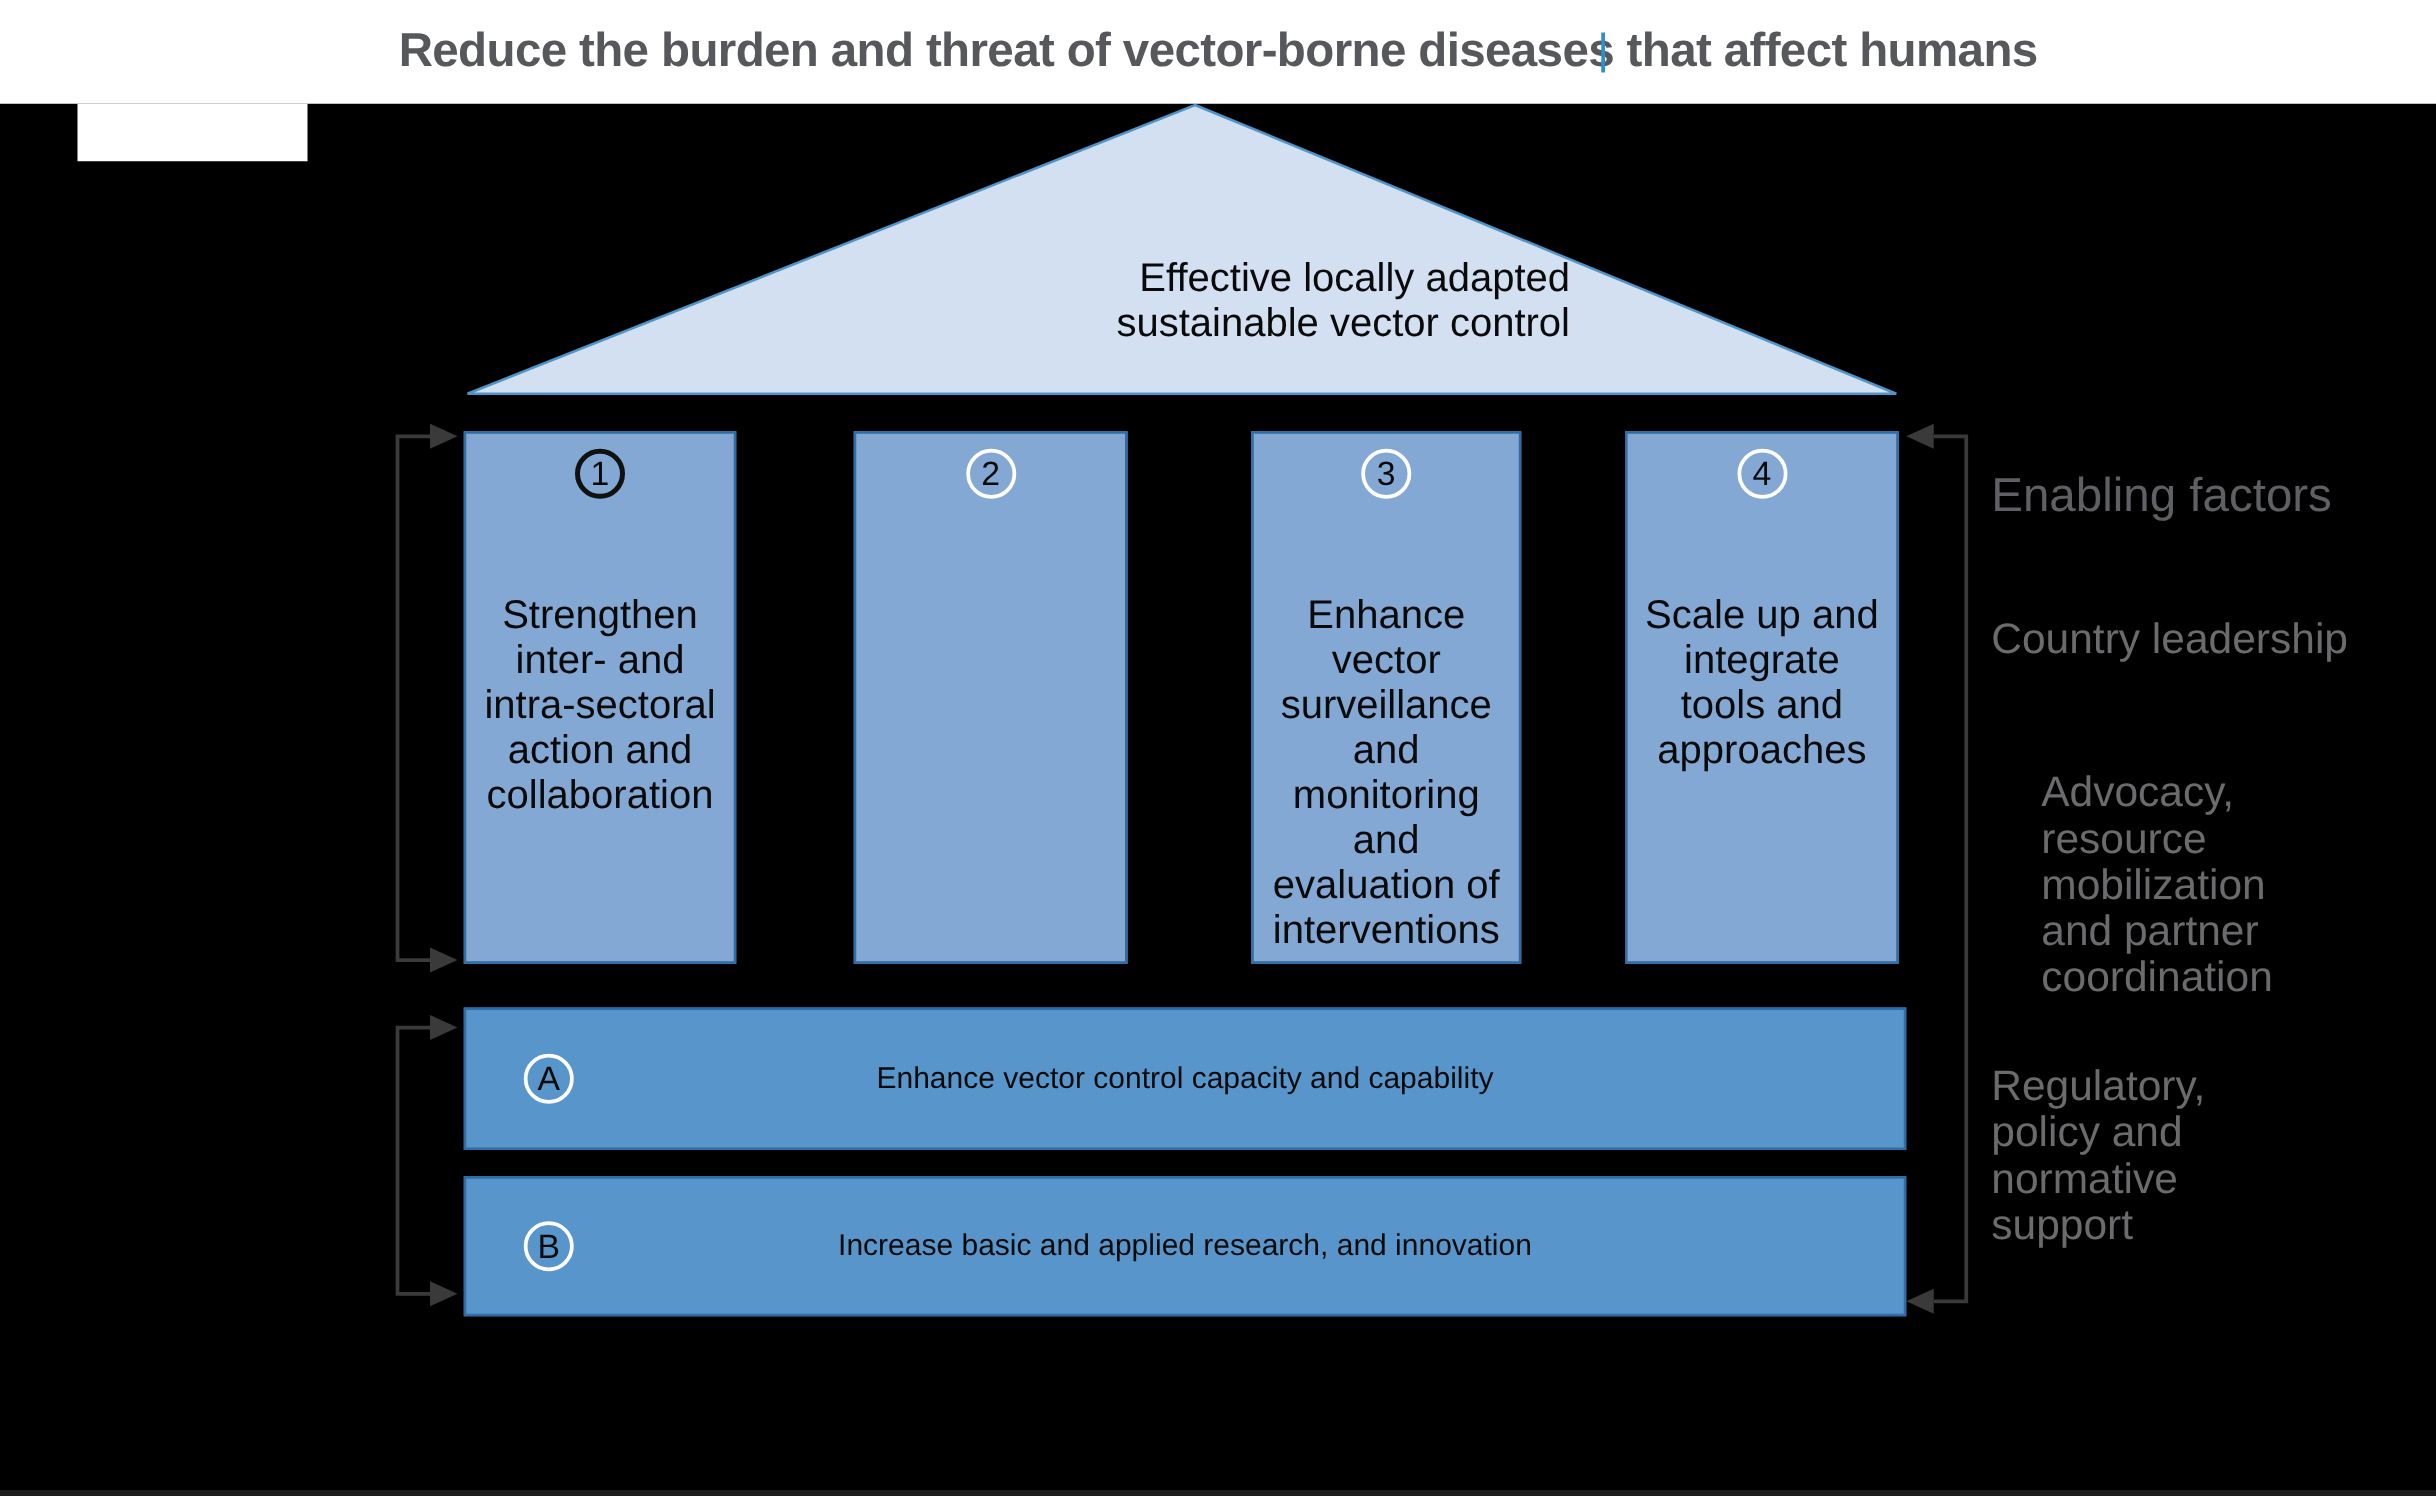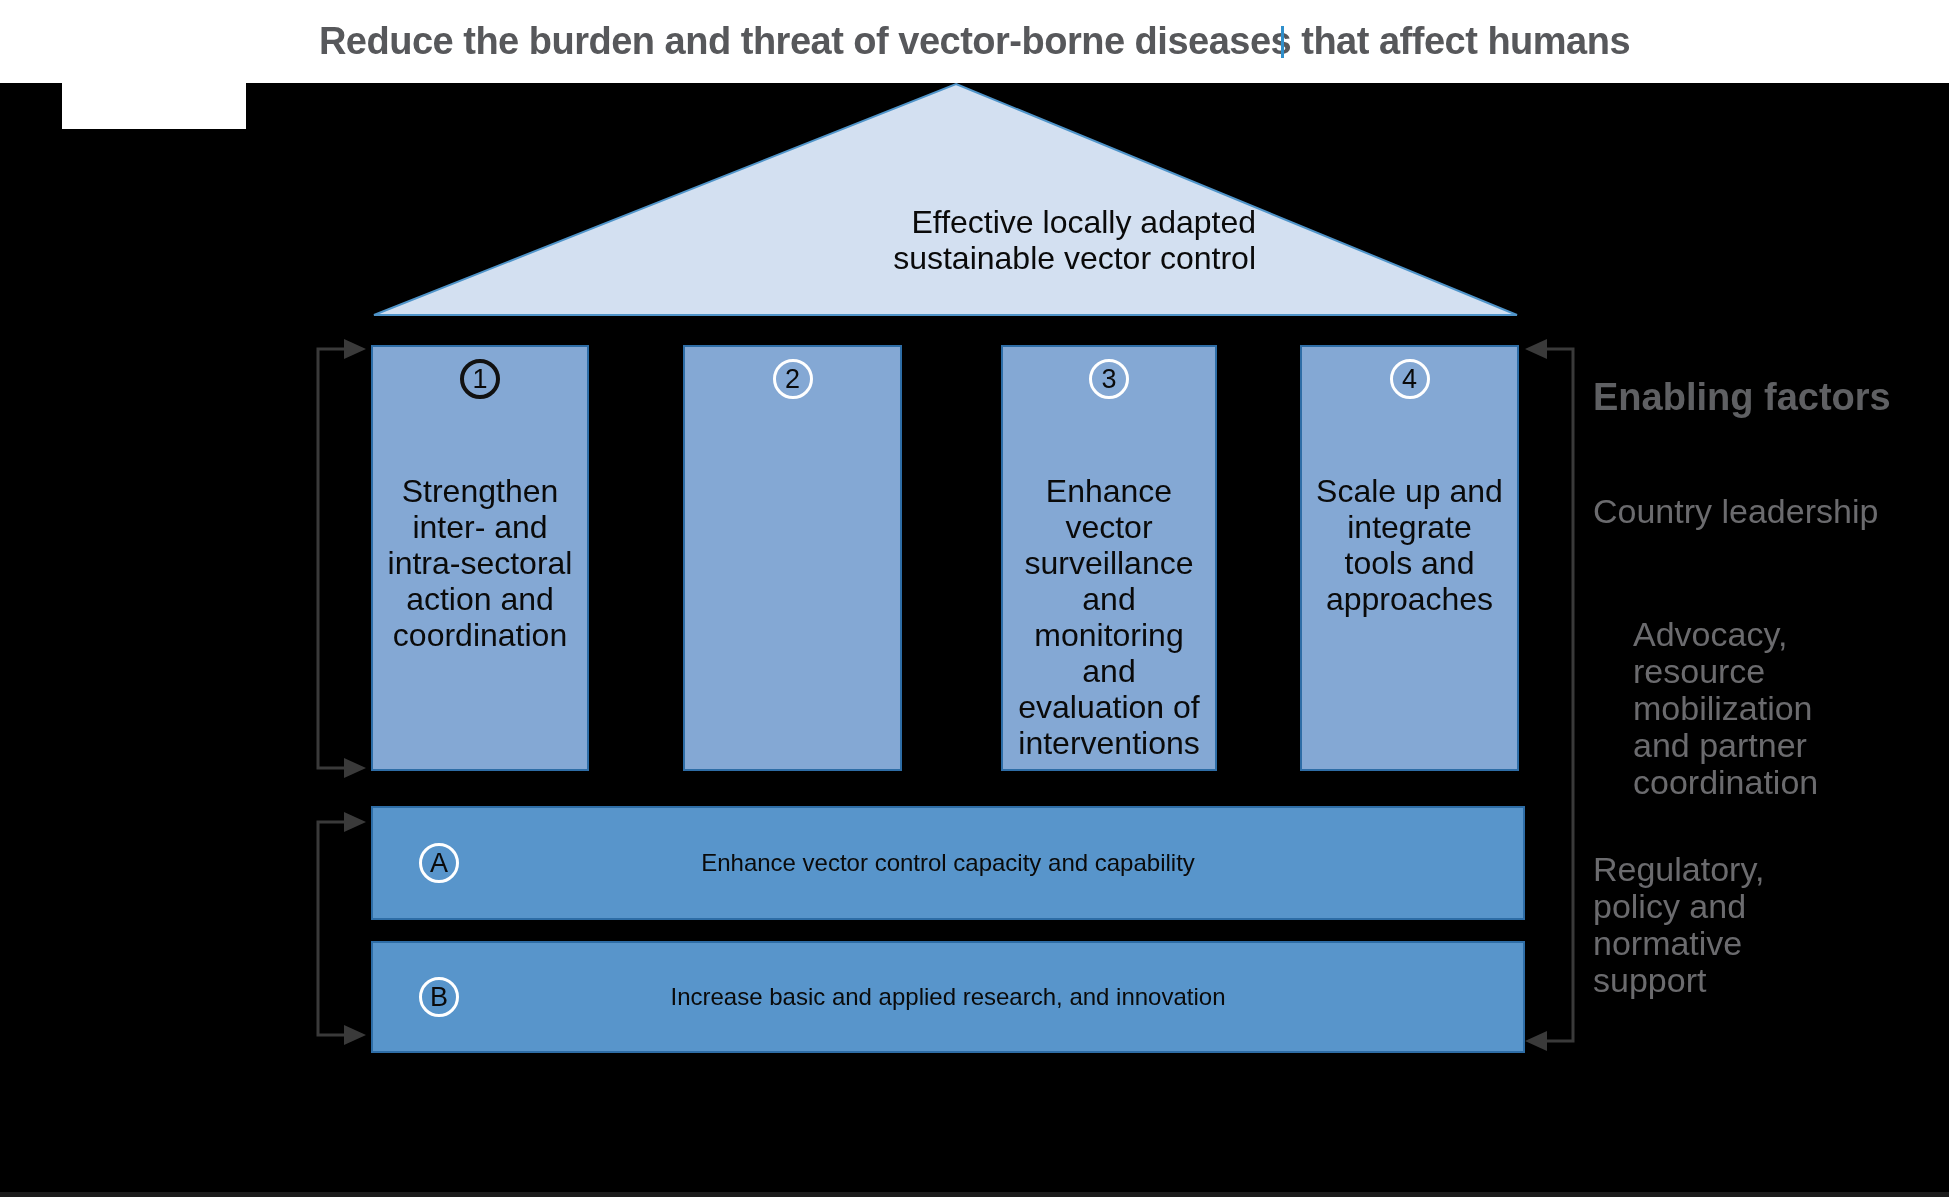--- a/index.html
+++ b/index.html
@@ -27,21 +27,21 @@
   .badge.dark{border:4px solid #111111;}
   .badge.light{border:3px solid #ffffff;}
   .pillar .badge{top:12px;left:50%;margin-left:-20px;}
   
   .bar{background:#5895cb;border:2px solid #2e6da6;box-sizing:border-box;left:371px;width:1154px;}
   .bar-label{position:absolute;left:0;top:0;width:100%;height:100%;
     display:flex;align-items:center;justify-content:center;
     font-size:24px;font-weight:500;color:#0a0a0a;white-space:pre;}
   .bar .badge{left:46px;top:50%;margin-top:-20px;}
   
-  .enabling-heading{left:1593px;top:376px;width:350px;font-size:38px;font-weight:700;color:#5f6063;}
+  .enabling-heading{left:1593px;top:376px;width:350px;font-size:38px;font-weight:400;color:#5f6063;}
   .factor{left:1593px;width:350px;font-size:34px;line-height:37px;color:#6b6b6e;white-space:pre;}
   .bottom-strip{left:0;top:1192px;width:1949px;height:5px;background:#1c1c1c;}
 </style>
 </head>
 <body>
 
 <div class="canvas">
 
   <svg class="abs" style="left:0;top:0;" width="1949" height="1197" viewBox="0 0 1949 1197">
     <polygon points="956,84 1517,315 374,315" fill="#d3e0f1" stroke="#4f94c9" stroke-width="2"></polygon>
@@ -75,21 +75,21 @@
 sustainable vector control</div>
 
   <div class="abs pillar" style="left:371px;width:218px;">
     <div class="badge dark">
       <span>1</span>
     </div>
     <div class="pillar-label">Strengthen
 inter- and
 intra-sectoral
 action and
-coordination</div>
+collaboration</div>
   </div>
 
   <div class="abs pillar" style="left:683px;width:219px;">
     <div class="badge light">
       <span>2</span>
     </div>
   </div>
 
   <div class="abs pillar" style="left:1001px;width:216px;">
     <div class="badge light">

